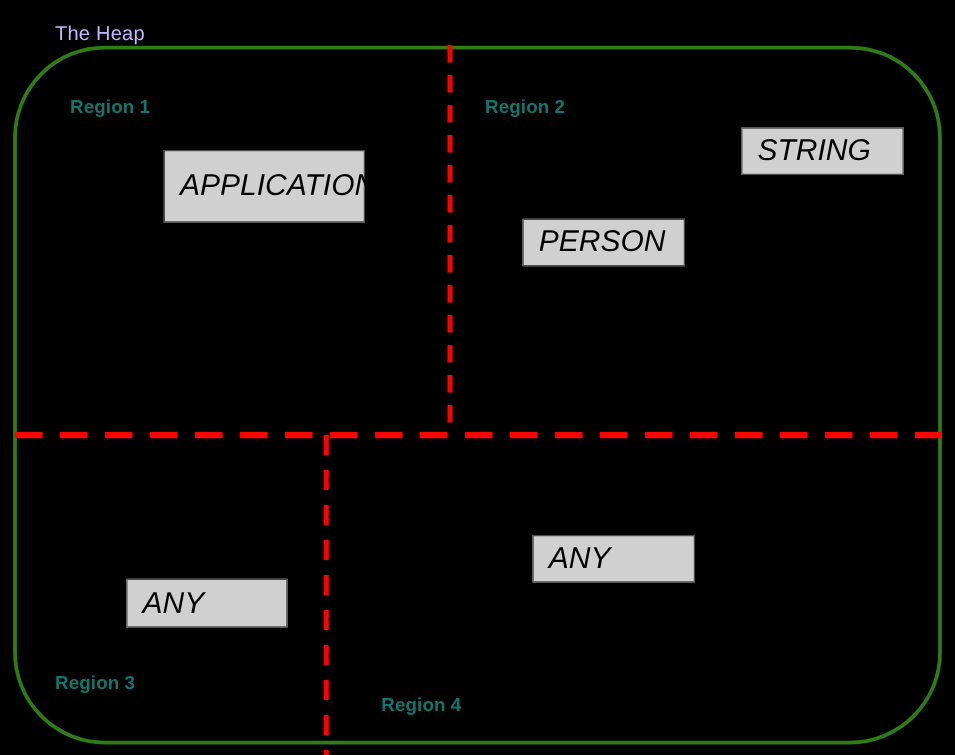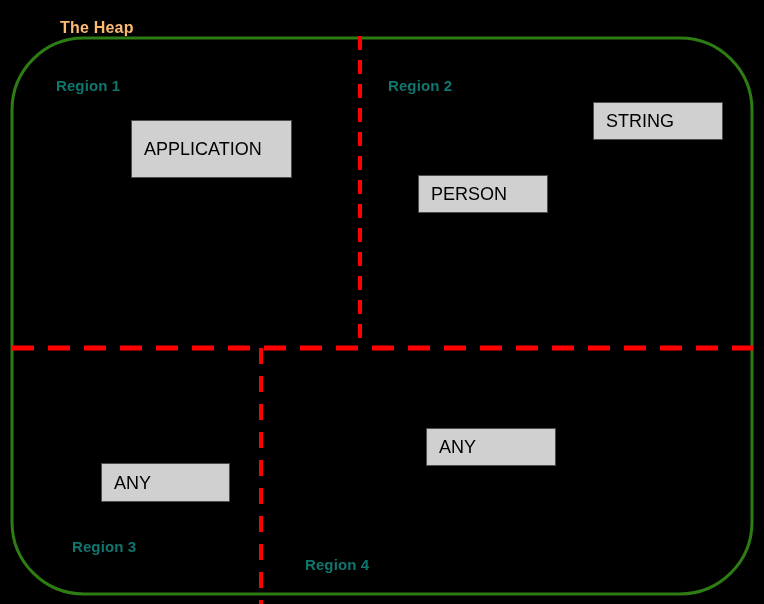--- a/index.html
+++ b/index.html
@@ -19,50 +19,51 @@
   }
   #diagram-svg {
     position: absolute;
     left: 0;
     top: 0;
     width: 764px;
     height: 604px;
   }
   .heap-title {
     position: absolute;
-    left: 60px;
+    left: 44px;
     top: 19px;
     font-size: 16px;
-    font-weight: bold;
-    color: #fdba74;
+    font-weight: normal;
+    color: #c4b5fd;
     letter-spacing: 0.2px;
     white-space: nowrap;
   }
   .region-label {
     position: absolute;
     font-size: 15px;
     font-weight: bold;
     color: #0f766e;
     white-space: nowrap;
     letter-spacing: 0.1px;
   }
   .obj-box {
     position: absolute;
     background: #d0d0d0;
     border: 1px solid #4d4d4d;
     box-sizing: border-box;
     display: flex;
     align-items: center;
   }
   .obj-box > span {
-    font-size: 18px;
+    font-size: 24px;
     color: #000000;
     padding-left: 12px;
     white-space: nowrap;
     line-height: 1;
+    font-style: italic;
   }
 </style>
 </head>
 <body>
 
 <div id="canvas">
 
   <svg id="diagram-svg" viewBox="0 0 764 604">
 
     <rect x="12" y="38" width="740" height="556" rx="72" ry="72" fill="none" stroke="#2e7d14" stroke-width="3"></rect>
@@ -71,21 +72,21 @@
 
     <line x1="12" y1="348" x2="753" y2="348" stroke="#ff0000" stroke-width="5" stroke-dasharray="22 14"></line>
 
     <line x1="261" y1="348" x2="261" y2="604" stroke="#ff0000" stroke-width="4" stroke-dasharray="16 12"></line>
   </svg>
 
   <div class="heap-title">The Heap</div>
 
   <div class="region-label" style="left:56px; top:77px;">Region 1</div>
   <div class="region-label" style="left:388px; top:77px;">Region 2</div>
-  <div class="region-label" style="left:72px; top:538px;">Region 3</div>
+  <div class="region-label" style="left:44px; top:538px;">Region 3</div>
   <div class="region-label" style="left:305px; top:538px;margin-top:18px;">Region 4</div>
 
   <div class="obj-box" style="left:131px; top:120px; width:161px; height:58px;">
     <span>APPLICATION</span>
   </div>
 
   <div class="obj-box" style="left:593px; top:102px; width:130px; height:38px;">
     <span>STRING</span>
   </div>
 

